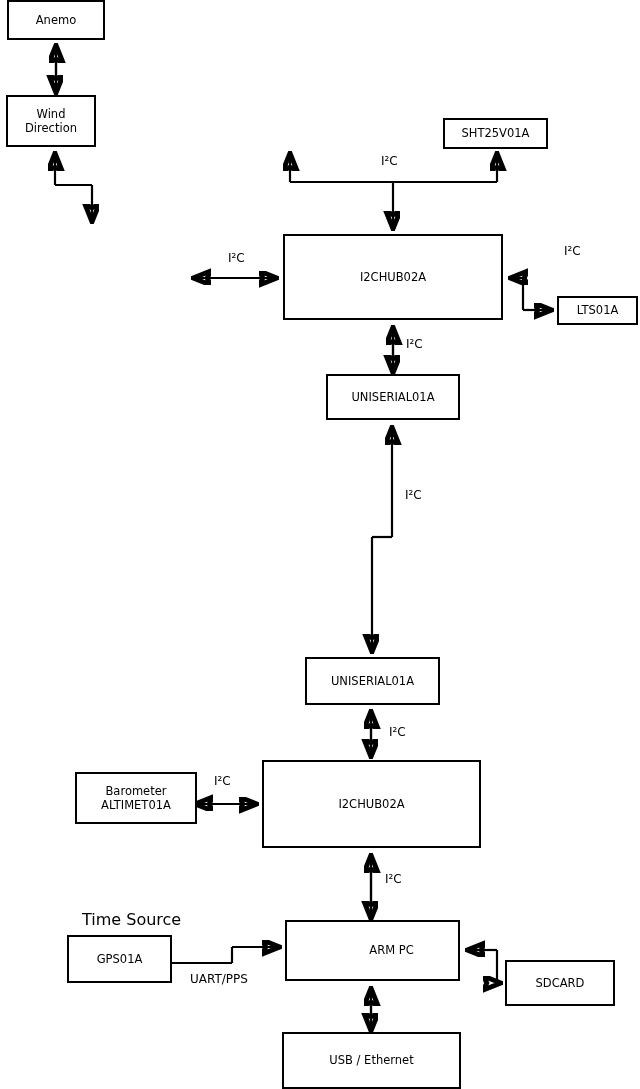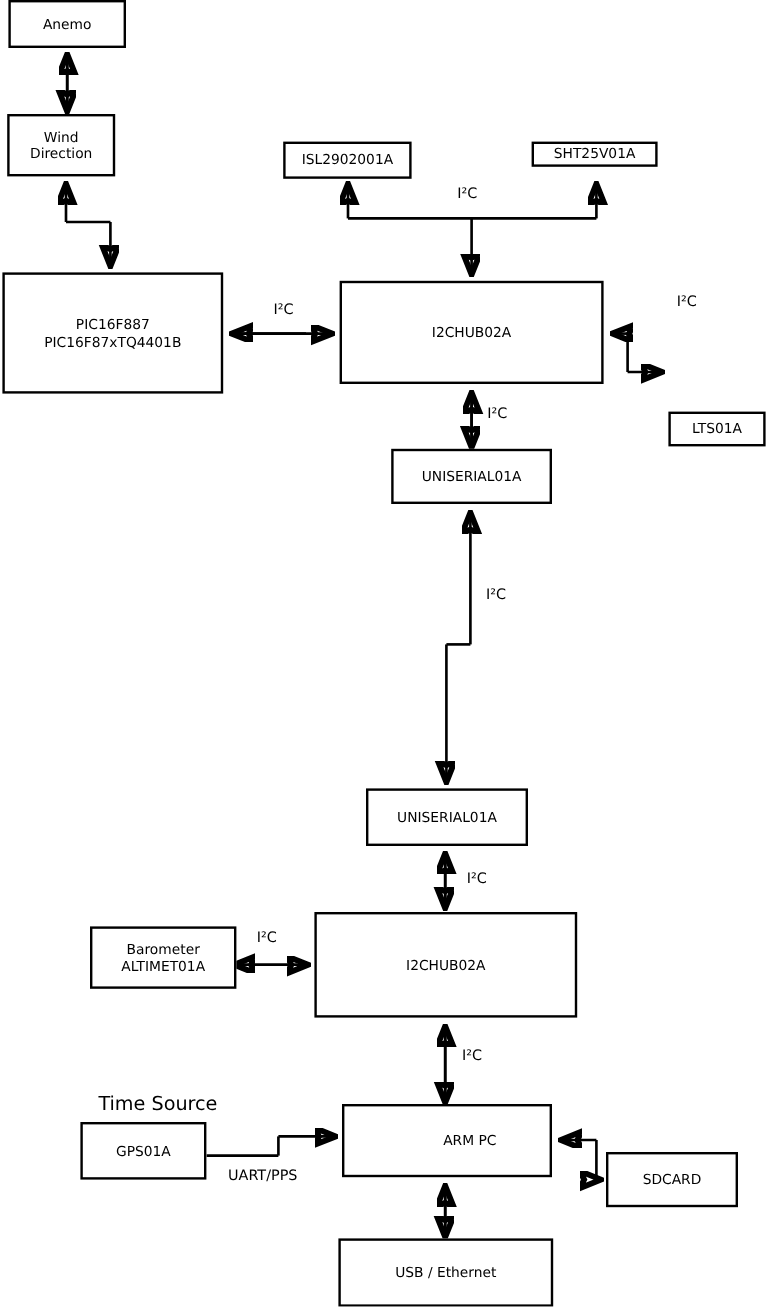--- a/index.html
+++ b/index.html
@@ -141,30 +141,27 @@
       <line x1="371" y1="1026" x2="371" y2="989" marker-end="url(#ah)"></line>
       <line x1="371" y1="987" x2="371" y2="1030" marker-end="url(#ah)"></line>
     </g>
   </svg>
 
   <div class="node" style="left:7px; top:0px; width:98px; height:40px;">Anemo</div>
 
   <div class="node" style="left:6px; top:95px; width:90px; height:52px;">Wind
 Direction</div>
 
-  <div class="node" style="left:2px; top:227px; width:184px; height:101px;">PIC16F887
-PIC16F87xTQ4401B</div>
 
-  <div class="node" style="left:236px; top:118px; width:107px; height:31px;">ISL2902001A</div>
 
-  <div class="node" style="left:443px; top:118px; width:105px; height:21px;">SHT25V01A</div>
+  <div class="node" style="left:443px; top:118px; width:105px; height:31px;">SHT25V01A</div>
 
   <div class="node" style="left:283px; top:234px; width:220px; height:86px;">I2CHUB02A</div>
 
-  <div class="node" style="left:557px; top:296px; width:81px; height:29px;margin-top:47px;">LTS01A</div>
+  <div class="node" style="left:557px; top:296px; width:81px; height:29px;">LTS01A</div>
 
   <div class="node" style="left:326px; top:374px; width:134px; height:46px;">UNISERIAL01A</div>
 
   <div class="node" style="left:305px; top:657px; width:135px; height:48px;">UNISERIAL01A</div>
 
   <div class="node" style="left:262px; top:760px; width:219px; height:88px;">I2CHUB02A</div>
 
   <div class="node" style="left:75px; top:772px; width:122px; height:52px;">Barometer
 ALTIMET01A</div>
 

